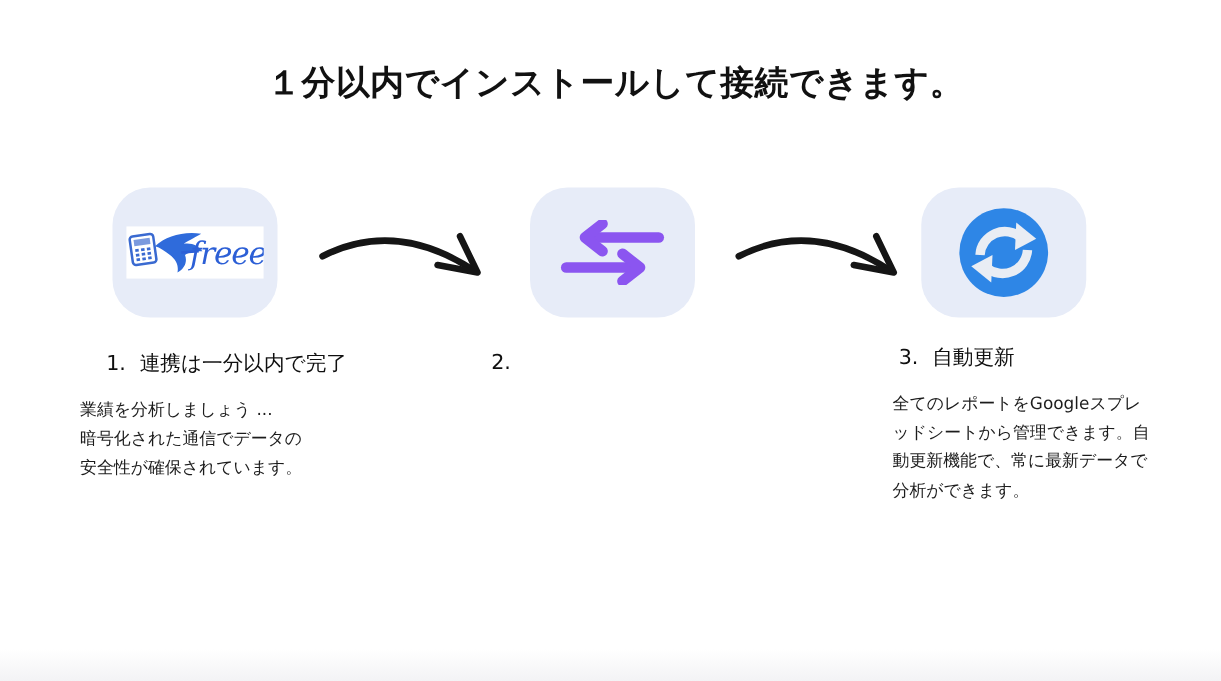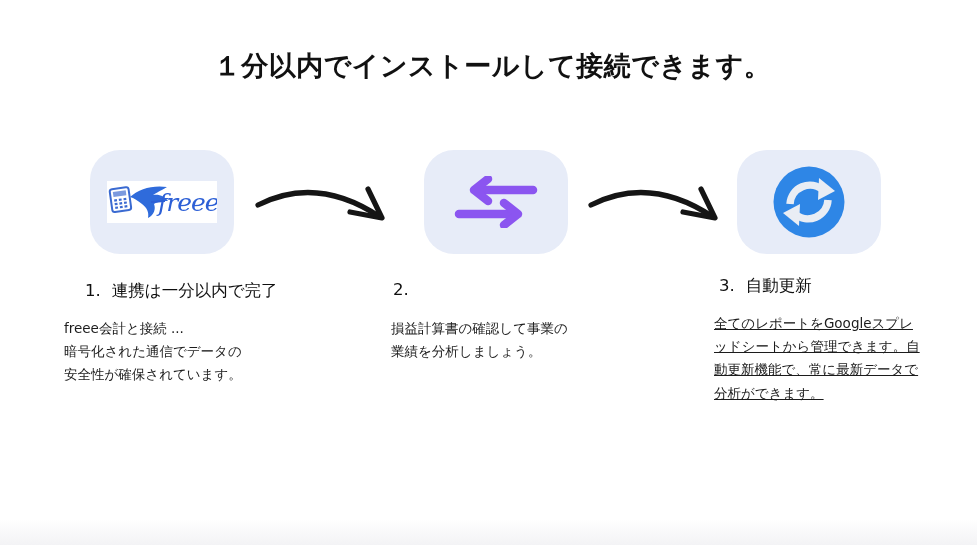--- a/index.html
+++ b/index.html
@@ -12,21 +12,21 @@
     color:#141414;
   }
   .page-title{
     position:absolute;left:4px;top:48px;width:100%;
     text-align:center;
     font-size:27px;font-weight:700;color:#111111;
     letter-spacing:0.5px;
   }
   .tile{
     position:absolute;top:150px;
-    width:144px;height:104px;
+    width:132px;height:104px;
     background:#e7ecf8;
     border-radius:30px;
     display:flex;align-items:center;justify-content:center;
   }
   #tile-1{left:90px;}
   #tile-2{left:424px;}
   #tile-3{left:737px;}
   .flow-arrow{position:absolute;top:174px;}
   #flow-arrow-1{left:251px;}
   #flow-arrow-2{left:584px;}
@@ -39,21 +39,21 @@
   #heading-1{left:85px;top:280px;}
   #heading-2{left:393px;top:280px;}
   #heading-3{left:719px;top:275px;}
   .step-desc{
     position:absolute;
     font-size:13.5px;line-height:1.72;color:#1c1c1c;
     white-space:pre-line;
   }
   #desc-1{left:64px;top:317px;width:232px;}
   #desc-2{left:391px;top:317px;width:232px;}
-  #desc-3{left:714px;top:312px;width:236px;text-decoration:underline;}
+  #desc-3{left:714px;top:312px;width:236px;}
   .bottom-fade{
     position:absolute;left:0;right:0;bottom:0;height:26px;
     background:linear-gradient(to bottom,rgba(235,235,238,0),rgba(233,233,237,0.55));
   }
 </style>
 </head>
 <body>
 
 <div id="canvas">
 
@@ -138,24 +138,22 @@
     <span>連携は一分以内で完了</span>
   </div>
   <div class="step-heading" id="heading-2">
     <span class="num">2.</span>
   </div>
   <div class="step-heading" id="heading-3">
     <span class="num">3.</span>
     <span>自動更新</span>
   </div>
 
-  <div class="step-desc" id="desc-1">freee会計と接続 ...
+  <div class="step-desc" id="desc-1">業績を分析しましょう ...
 暗号化された通信でデータの
 安全性が確保されています。</div>
-  <div class="step-desc" id="desc-2">損益計算書の確認して事業の
-業績を分析しましょう。</div>
   <div class="step-desc" id="desc-3">全てのレポートをGoogleスプレ
 ッドシートから管理できます。自
 動更新機能で、常に最新データで
 分析ができます。</div>
 
   <div class="bottom-fade"></div>
 </div>
 
 </body></html>

